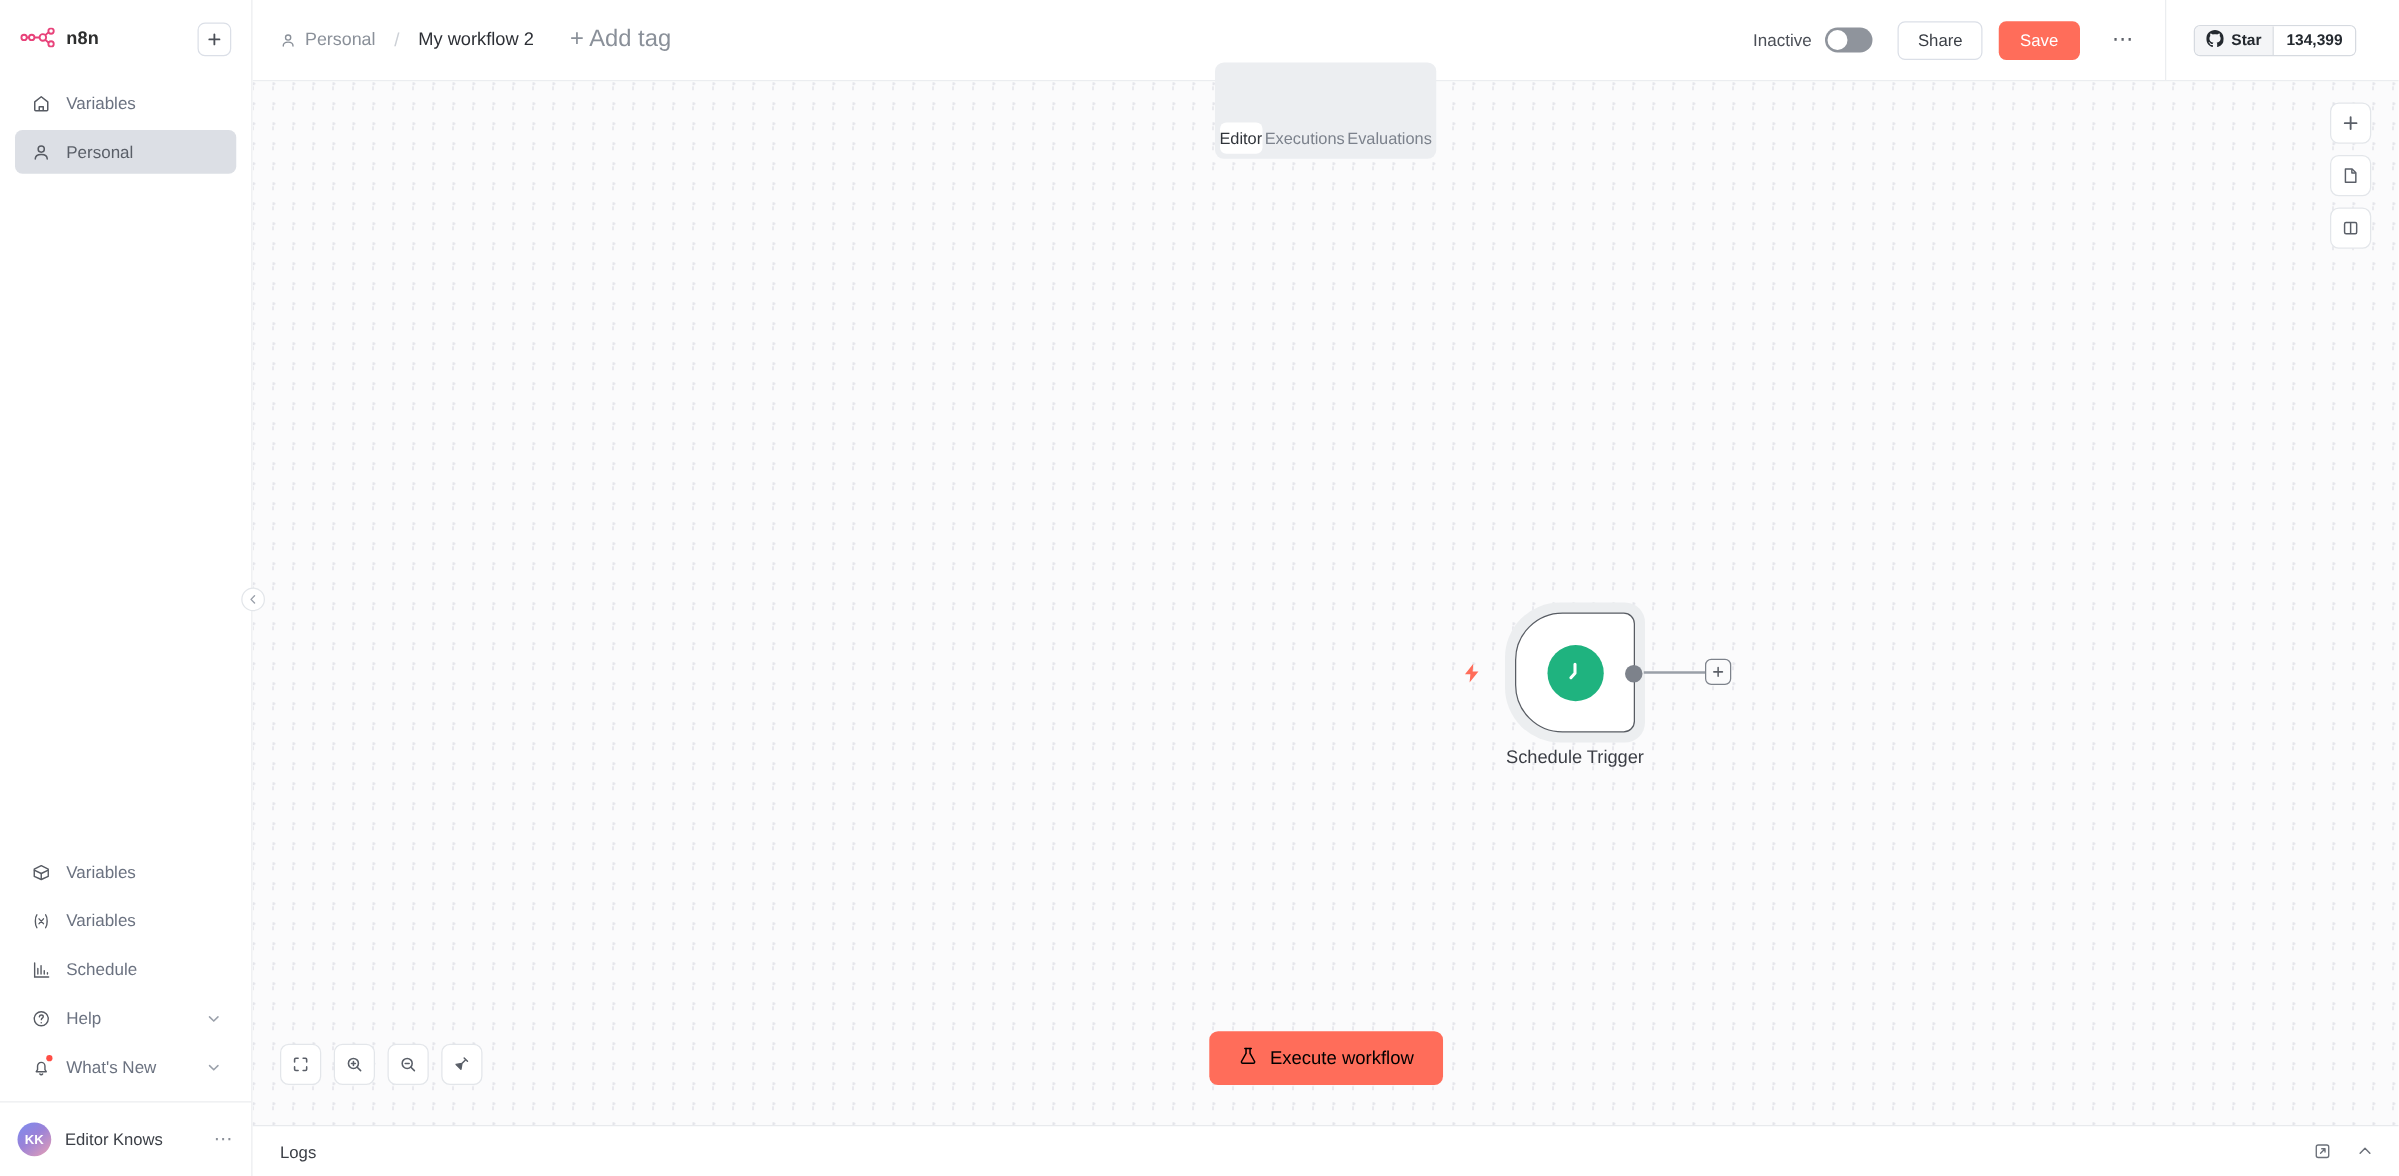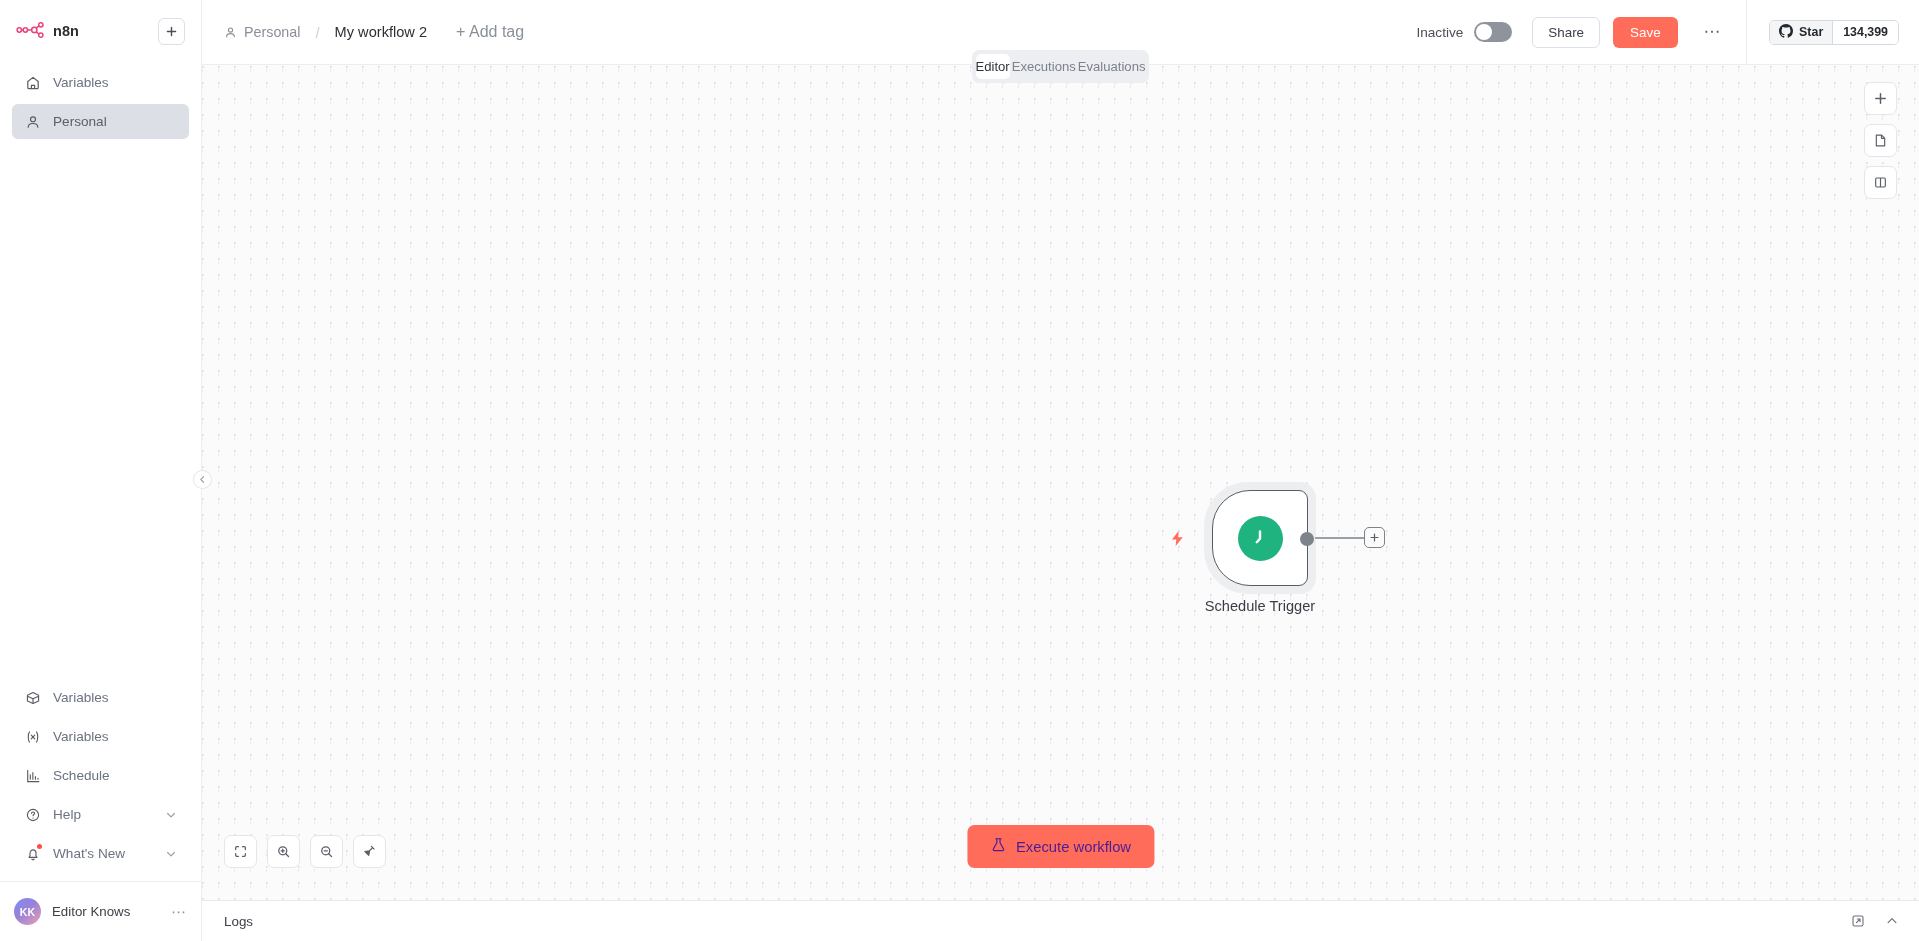--- a/index.html
+++ b/index.html
@@ -70,21 +70,21 @@
 
   .topbar {
     height: 65px; flex: 0 0 65px; background: #fff;
     display: flex; align-items: center; padding: 0 0 0 22px;
     position: relative; z-index: 20; border-bottom: 1px solid #ebedf0;
   }
   .crumb { display: flex; align-items: center; gap: 7px; color: #8a9099; font-size: 14.3px; }
   .crumb .person-ic { width: 13px; height: 13px; color: #8a9099; }
   .crumb-sep { color: #ccd0d6; margin: 0 8px; font-size: 15px; }
   .wf-title { color: #2c2f35; font-size: 14.6px; }
-  .add-tag { color: #8a9099; font-size: 16px; margin-left: 22px; cursor: pointer; }
+  .add-tag { color: #8a9099; font-size: 19px; margin-left: 22px; cursor: pointer; }
 
   .tb-right { margin-left: auto; display: flex; align-items: center; height: 100%; }
   .inactive-wrap { display: flex; align-items: center; gap: 11px; }
   .inactive-label { font-size: 13.6px; color: #4b4f57; }
   .toggle {
     width: 38px; height: 20px; border-radius: 10px; background: #8f949c;
     position: relative; cursor: pointer; flex: 0 0 38px;
   }
   .toggle .knob {
     position: absolute; width: 16px; height: 16px; border-radius: 50%;
@@ -96,34 +96,34 @@
     display: flex; align-items: center; cursor: pointer; font-family: inherit;
   }
   .btn-save {
     margin-left: 13px; height: 31px; padding: 0 17px; border: none;
     border-radius: 6px; background: #ff6d5a; color: #fff; font-size: 13.4px;
     display: flex; align-items: center; cursor: pointer; font-family: inherit;
   }
   .tb-dots { margin: 0 24px 0 26px; color: #5c6068; font-size: 17px; letter-spacing: 1.5px; line-height: 8px; cursor: pointer; }
   .gh-wrap {
     border-left: 1px solid #ebedf0; height: 100%; display: flex; align-items: center;
-    padding: 0 20px 0 22px;
+    padding: 0 34px 0 22px;
   }
   .gh-btn { display: flex; align-items: stretch; border-radius: 5px; overflow: hidden; border: 1px solid #d6dae0; height: 25px; cursor: pointer; }
   .gh-star { display: flex; align-items: center; gap: 6px; padding: 0 9px; background: #f4f5f7; color: #24292f; font-size: 12.4px; font-weight: 600; }
   .gh-star svg { width: 14px; height: 14px; }
   .gh-count { display: flex; align-items: center; padding: 0 10px; background: #fff; color: #24292f; font-size: 12.4px; font-weight: 600; border-left: 1px solid #d6dae0; }
 
   
   .tabs {
     position: absolute; left: 50%; transform: translateX(-50%); top: 50px;
     background: #eceef1; border-radius: 7px; padding: 4px; display: flex; gap: 2px; z-index: 25;
   }
   .tab {
-    padding: 5px 0; border-radius: 5px; font-size: 13.1px; color: #7c828c; cursor: pointer;
+    padding: 5px 0; border-radius: 5px; font-size: 13.1px; color: #7c828c; cursor: pointer; margin-top: 44px;
   }
   .tab.active { background: #fff; color: #30343a; }
 
   
   .canvas {
     flex: 1; position: relative; background: #fbfbfc; overflow: hidden;
     background-image: radial-gradient(circle at 1px 2px, #e4e5ea 0 1.1px, transparent 1.3px);
     background-size: 16px 16px;
   }
   .canvas::before {
@@ -140,21 +140,21 @@
     width: 33px; height: 33px; border-radius: 7px; background: #fff; border: 1px solid #e3e6ea;
     display: flex; align-items: center; justify-content: center; color: #5a5f68; cursor: pointer;
   }
   .cv-btn svg { width: 15px; height: 15px; }
 
   .cv-tools-left { position: absolute; left: 22px; bottom: 32px; display: flex; gap: 10px; z-index: 10; }
 
   .exec-btn {
     position: absolute; left: 50%; transform: translateX(-50%); bottom: 32px;
     height: 43px; padding: 0 23px; border-radius: 7px; background: #ff6d5a; border: none;
-    color: #4c1d95; font-size: 14.8px; display: flex; align-items: center; gap: 10px;
+    color: #000000; font-size: 14.8px; display: flex; align-items: center; gap: 10px;
     cursor: pointer; z-index: 10; font-family: inherit;
   }
   .exec-btn svg { width: 16px; height: 16px; }
 
   
   .node-group { position: absolute; left: 1010px; top: 425px; }
   .node-shadow {
     position: absolute; left: -8px; top: -8px; width: 112px; height: 112px;
     background: #eceef0; border-radius: 44px 16px 16px 44px;
   }

